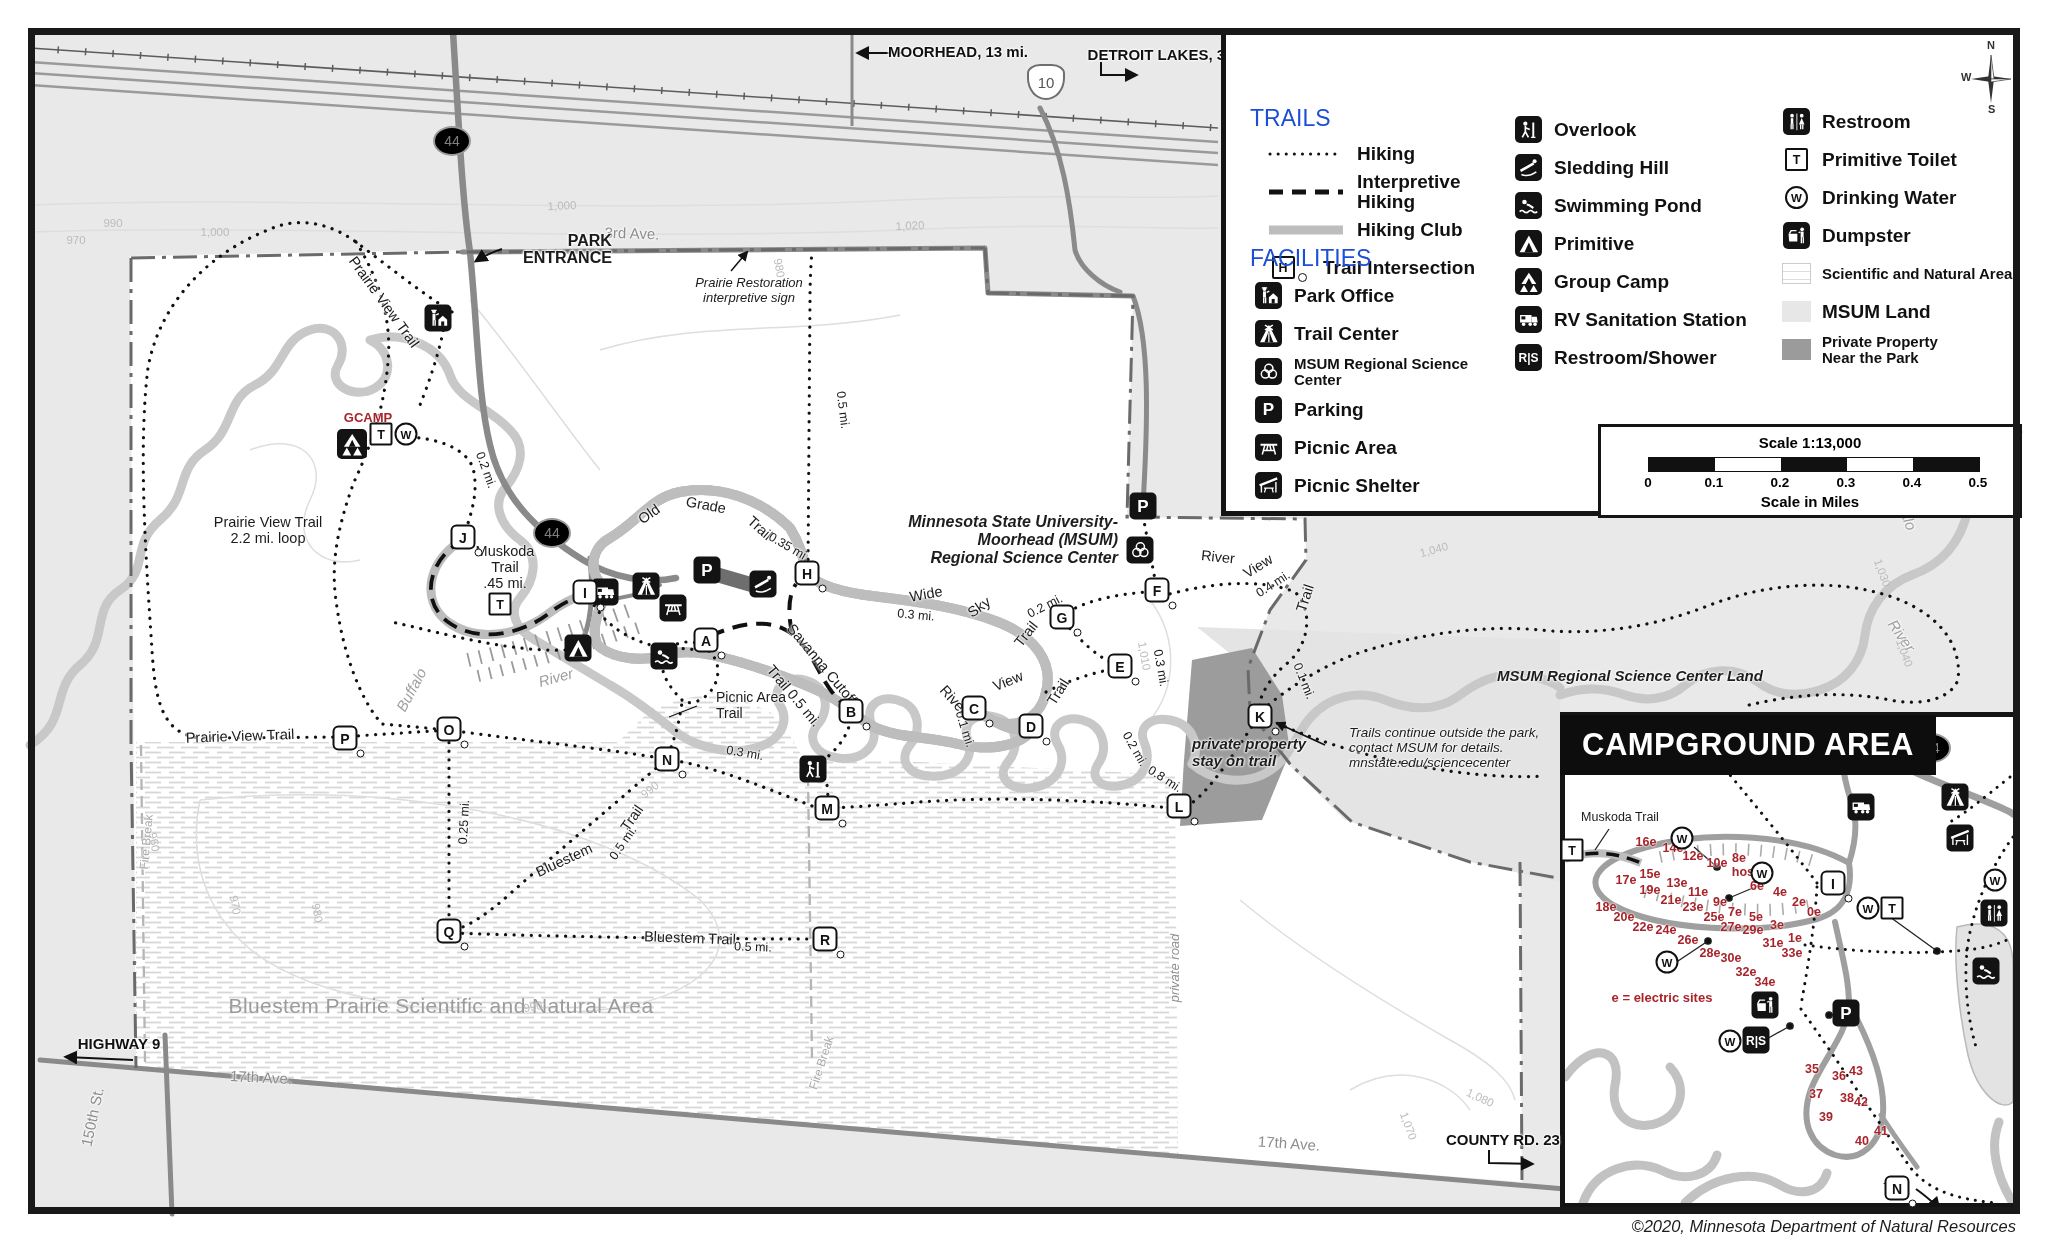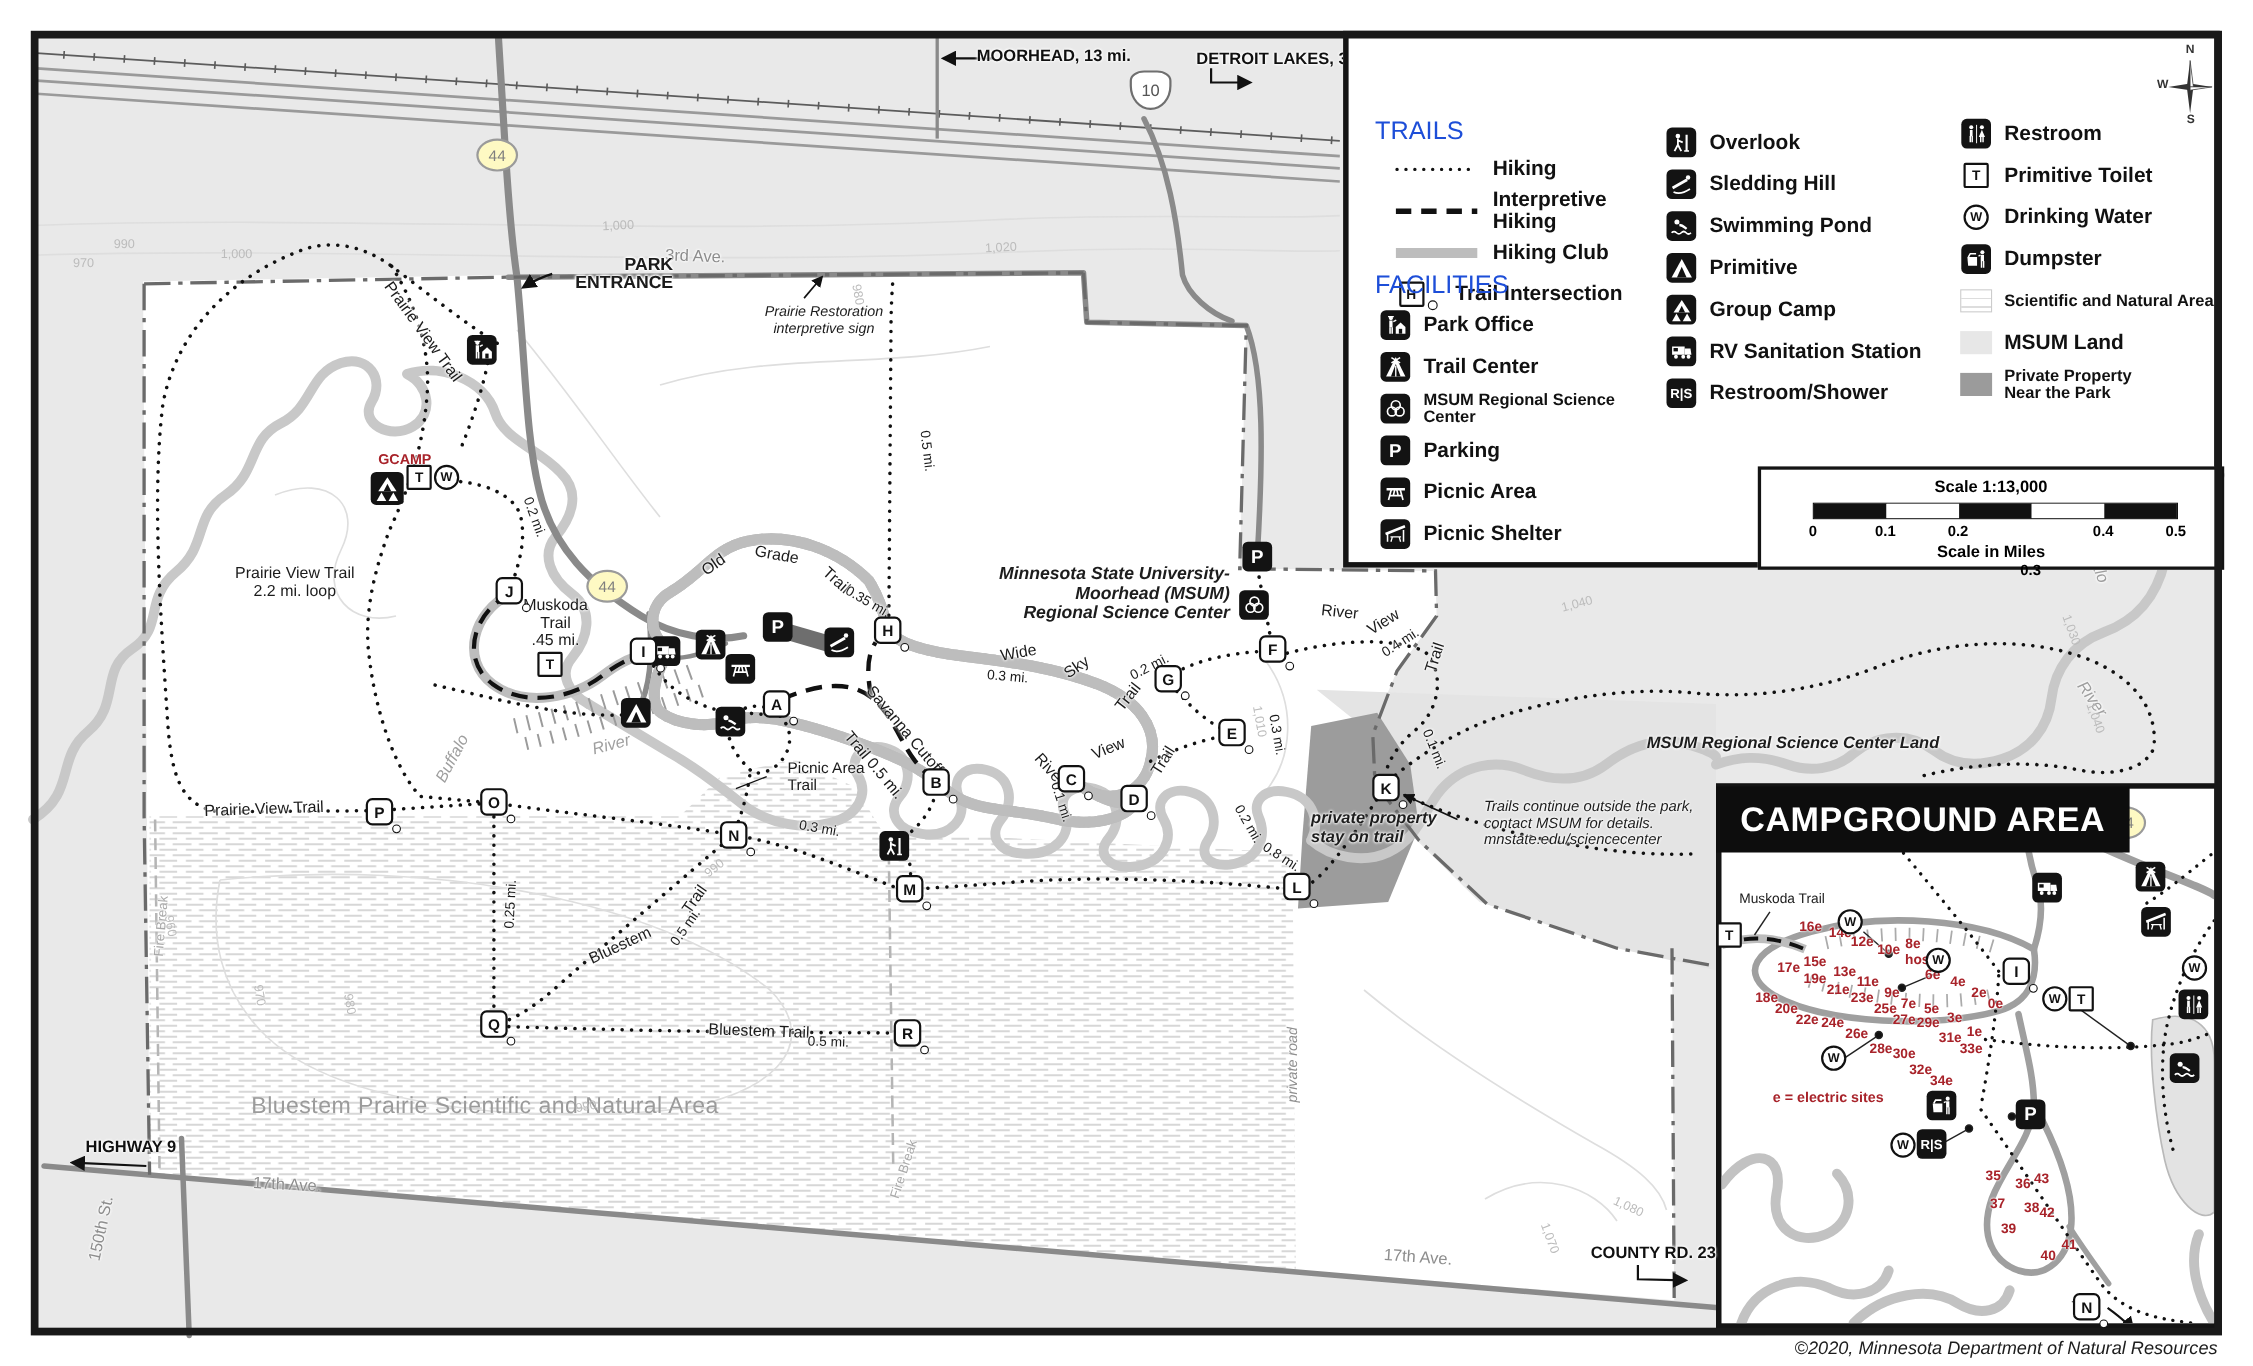--- a/index.html
+++ b/index.html
@@ -44,21 +44,21 @@
   .poi{position:absolute;background:#131313;border-radius:5px;transform:translate(-50%,-50%);
        display:flex;align-items:center;justify-content:center;color:#fff;font-weight:bold;}
   .poi svg{width:88%;height:88%}
   .wbox{position:absolute;width:19px;height:19px;background:#fff;border:2px solid #111;
        transform:translate(-50%,-50%);display:flex;align-items:center;justify-content:center;
        font-size:12.5px;font-weight:bold;color:#111;border-radius:2px}
   .wcirc{position:absolute;width:19px;height:19px;background:#fff;border:2px solid #111;
        transform:translate(-50%,-50%);display:flex;align-items:center;justify-content:center;
        font-size:11.5px;font-weight:bold;color:#111;border-radius:50%}
 
-  .shield{position:absolute;width:34px;height:26px;background:#fef9c3;border:2px solid #9a9a9a;
+  .shield{position:absolute;width:34px;height:26px;background:#000000;border:2px solid #9a9a9a;
        border-radius:50%;transform:translate(-50%,-50%);display:flex;align-items:center;
        justify-content:center;font-size:14px;color:#7f7f7f;z-index:21}
   .shield-us{position:absolute;width:34px;height:32px;background:#fff;border:2px solid #6f6f6f;
        transform:translate(-50%,-50%);display:flex;align-items:center;justify-content:center;
        font-size:15px;color:#555;z-index:21;border-radius:40% 40% 58% 58%/30% 30% 70% 70%}
 
   
   #legend{position:absolute;left:1221px;top:28px;width:797px;height:488px;background:#fff;
       border:5px solid #141414;box-sizing:border-box;z-index:30}
   #title-bar{position:absolute;left:0;top:0;width:570px;height:56px;background:#0d0d0d;color:#fff;
@@ -526,21 +526,21 @@
     <div class="seg-b"></div>
         <div class="seg-w"></div>
         <div class="seg-b"></div>
         <div class="seg-w"></div>
         <div class="seg-b"></div>
   </div>
   <div id="scale-ticks">
         <span style="left: 0px;">0</span>
         <span style="left: 66px;">0.1</span>
         <span style="left: 132px;">0.2</span>
-        <span style="left: 198px; margin-top: 36px;">0.3</span>
+        <span style="left: 198px;">0.3</span>
         <span style="left: 264px;">0.4</span>
         <span style="left: 330px;">0.5</span>
       </div>
   <div id="scale-cap">Scale in Miles</div>
 </div>
 
 <div id="lbl-layer">
       <div class="lbl c-sign" style="left: 942px; top: 52px; transform: translate(-50%, -50%) rotate(0deg);">MOORHEAD, 13 mi.</div>
       <div class="lbl c-sign" style="left: 1157px; top: 55px; transform: translate(-50%, -50%) rotate(0deg);">DETROIT LAKES, 30 Mi.</div>
       <div class="lbl c-sign" style="left: 103px; top: 1044px; transform: translate(-50%, -50%) rotate(0deg);">HIGHWAY 9</div>

